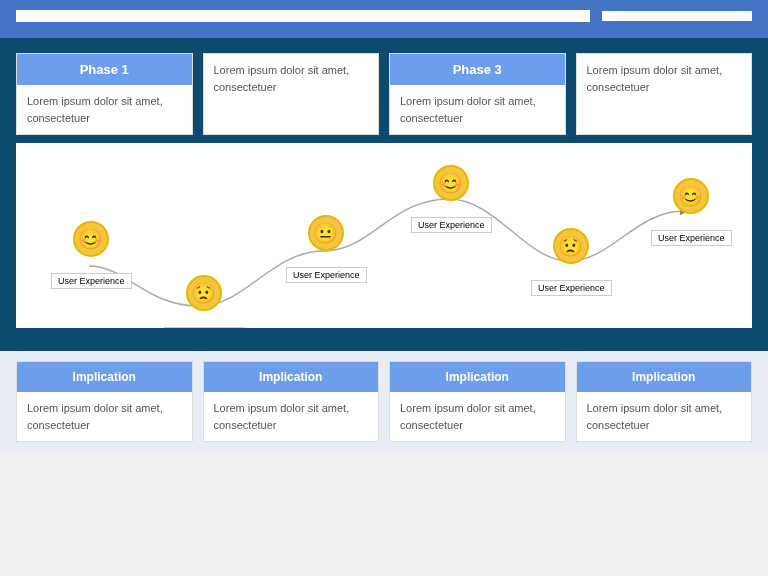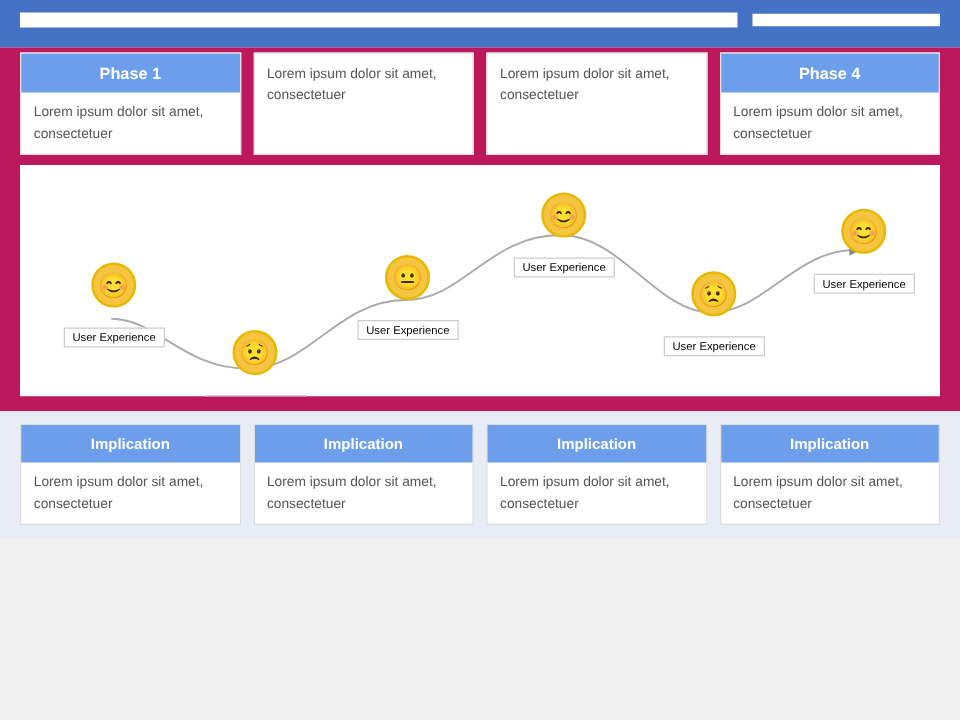--- a/index.html
+++ b/index.html
@@ -51,22 +51,22 @@
     }
     .goal-desc {
       color: white;
       font-size: 11px;
       text-align: center;
       line-height: 1.3;
     }
 
     
     .main {
-      background: #be185d;
-      padding: 4px 16px;
+      background: #0c4a6e;
+      padding: 15px 16px;
     }
 
     
     .phases-section {
       display: flex;
       gap: 10px;
       margin-bottom: 8px;
     }
     .phase-card {
       flex: 1;
@@ -182,24 +182,24 @@
 
   <div class="phases-section">
   <div class="phase-card">
       <div class="phase-header">Phase 1</div>
       <div class="phase-body">Lorem ipsum dolor sit amet, consectetuer</div>
     </div>
       <div class="phase-card">
       <div class="phase-body">Lorem ipsum dolor sit amet, consectetuer</div>
     </div>
       <div class="phase-card">
+      <div class="phase-header">Phase 3</div>
       <div class="phase-body">Lorem ipsum dolor sit amet, consectetuer</div>
     </div>
       <div class="phase-card">
-      <div class="phase-header">Phase 4</div>
       <div class="phase-body">Lorem ipsum dolor sit amet, consectetuer</div>
     </div>
     </div>
 
   <div class="journey-section">
     <svg class="journey-svg" viewBox="0 0 736 185" preserveAspectRatio="none">
 
       <path d="M73,123 C110,123 130,163 183,163 C230,163 255,108 308,108 C355,108 375,56 433,56 C480,56 510,118 553,118 C595,118 620,68 668,68" fill="none" stroke="#aaa" stroke-width="1.5" marker-end="url(#arrow)"></path>
 
       <defs>

